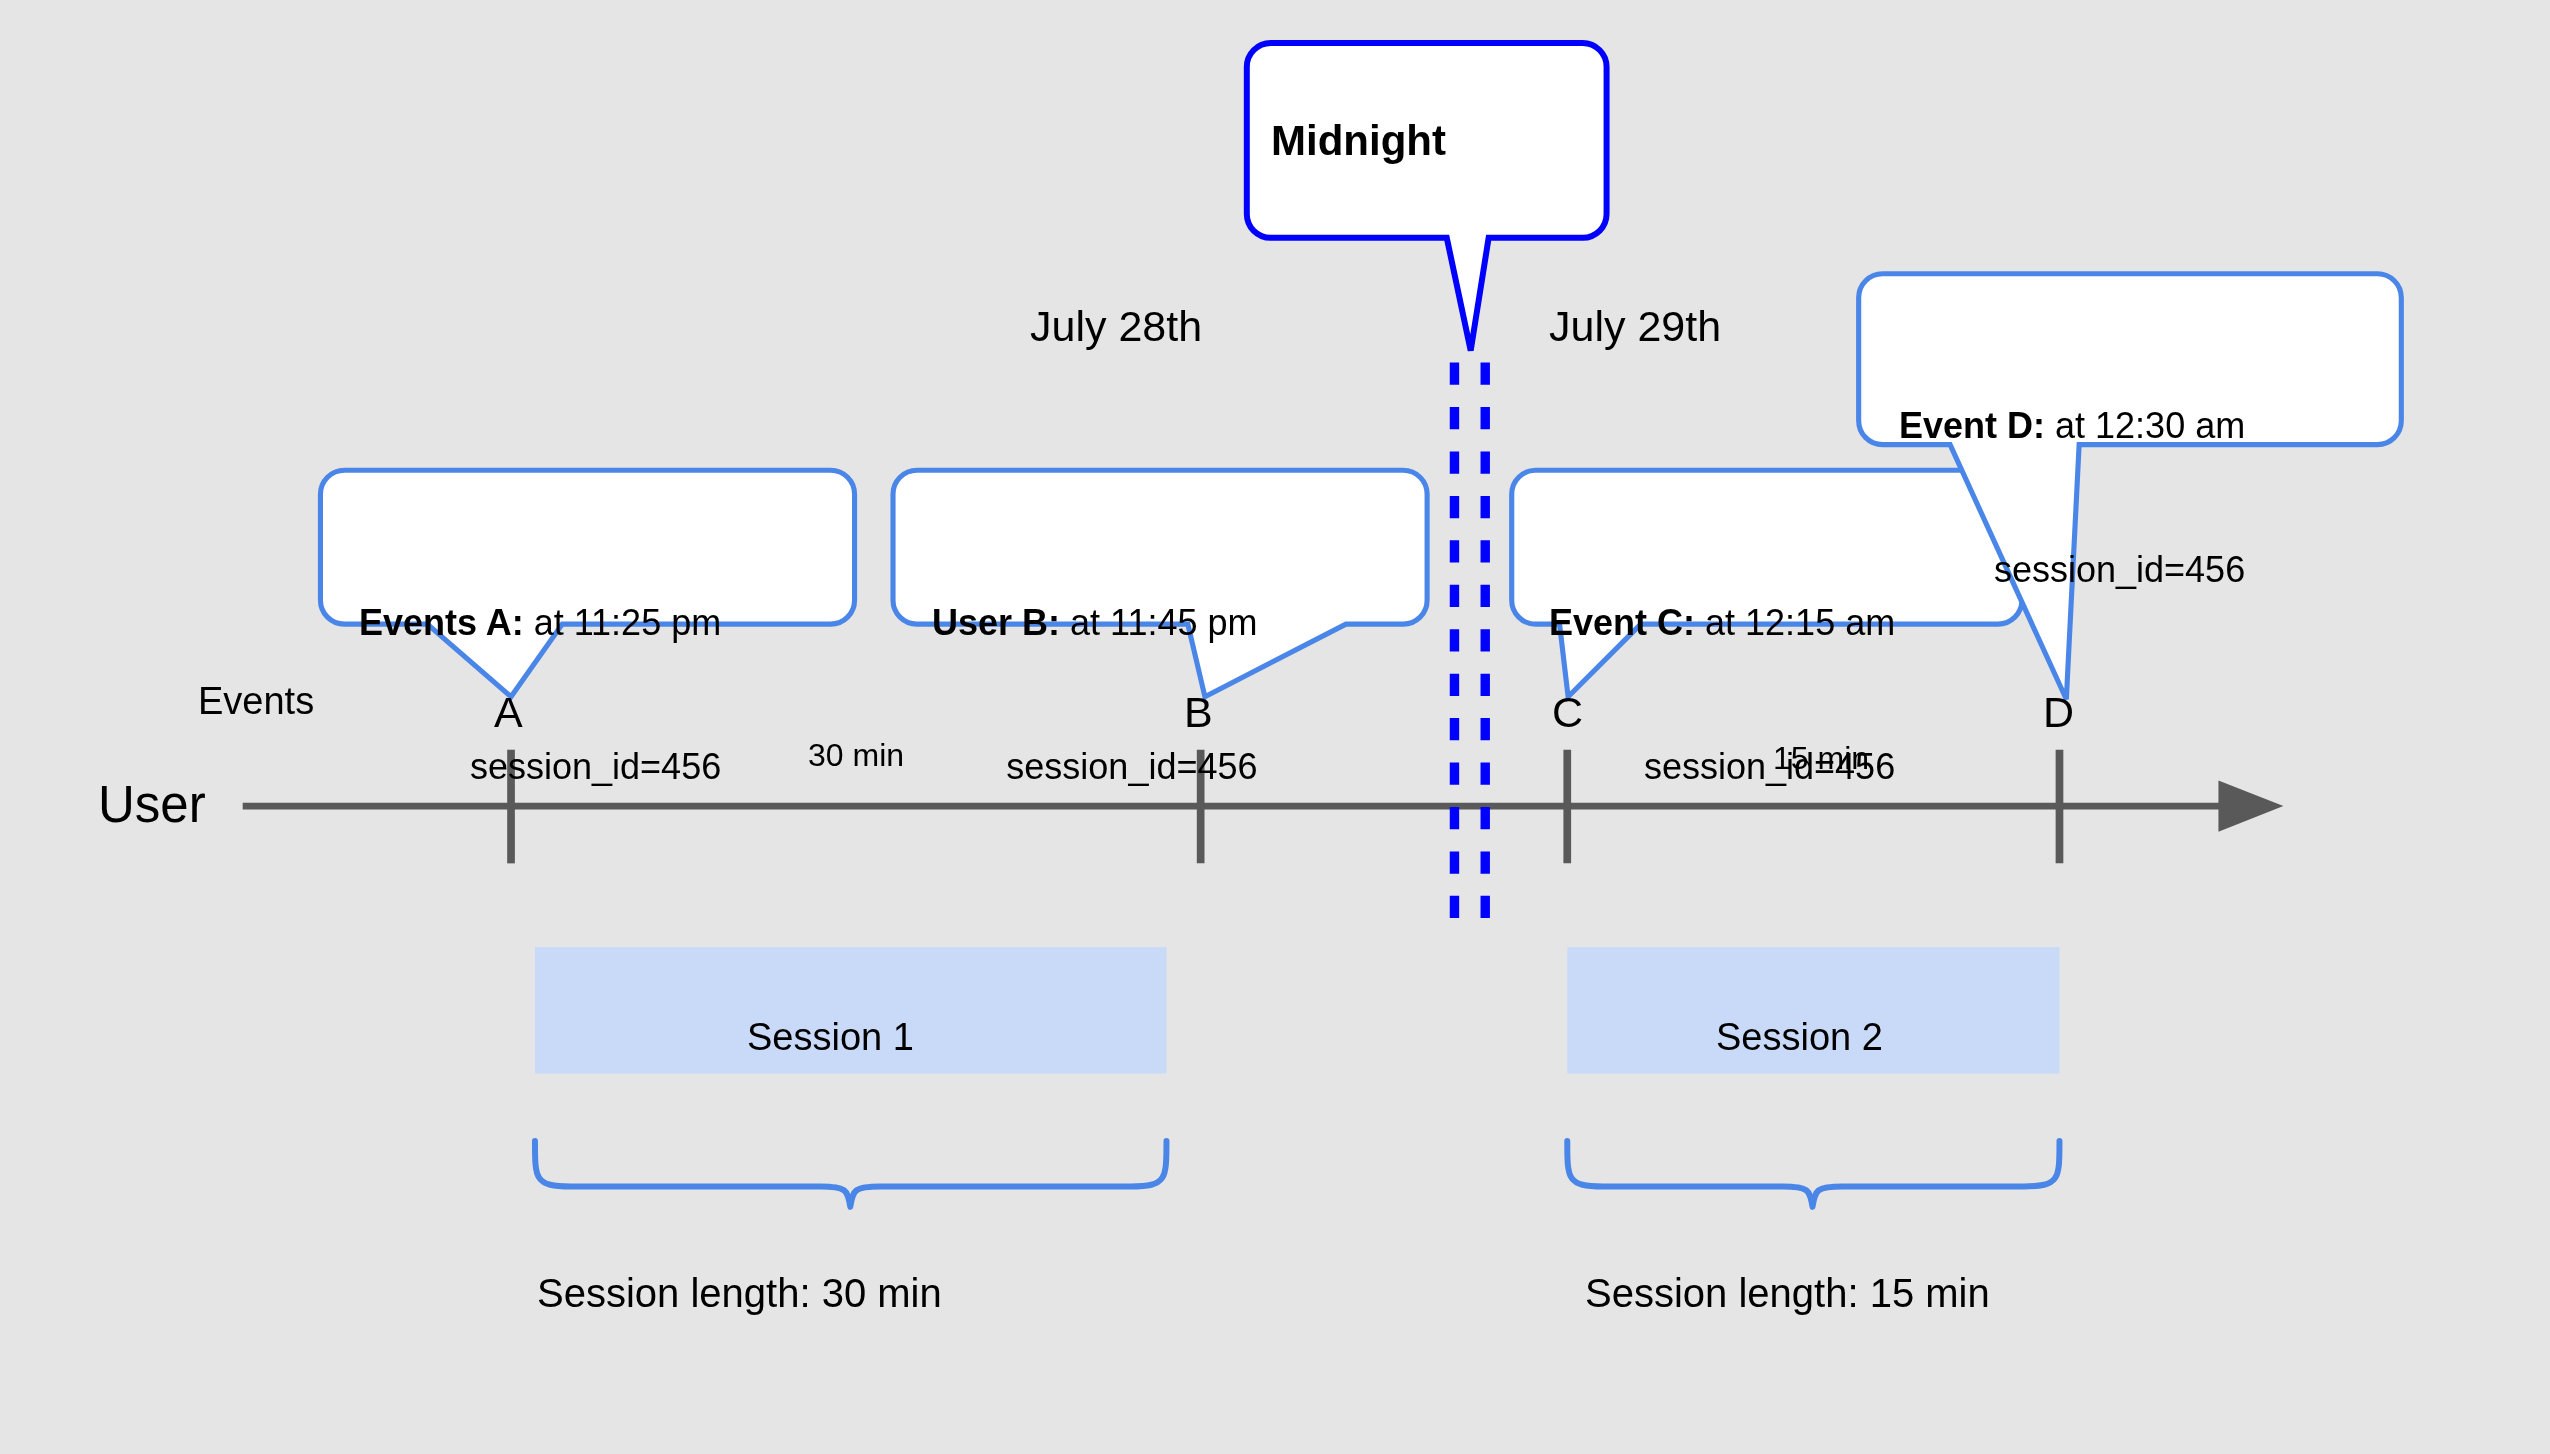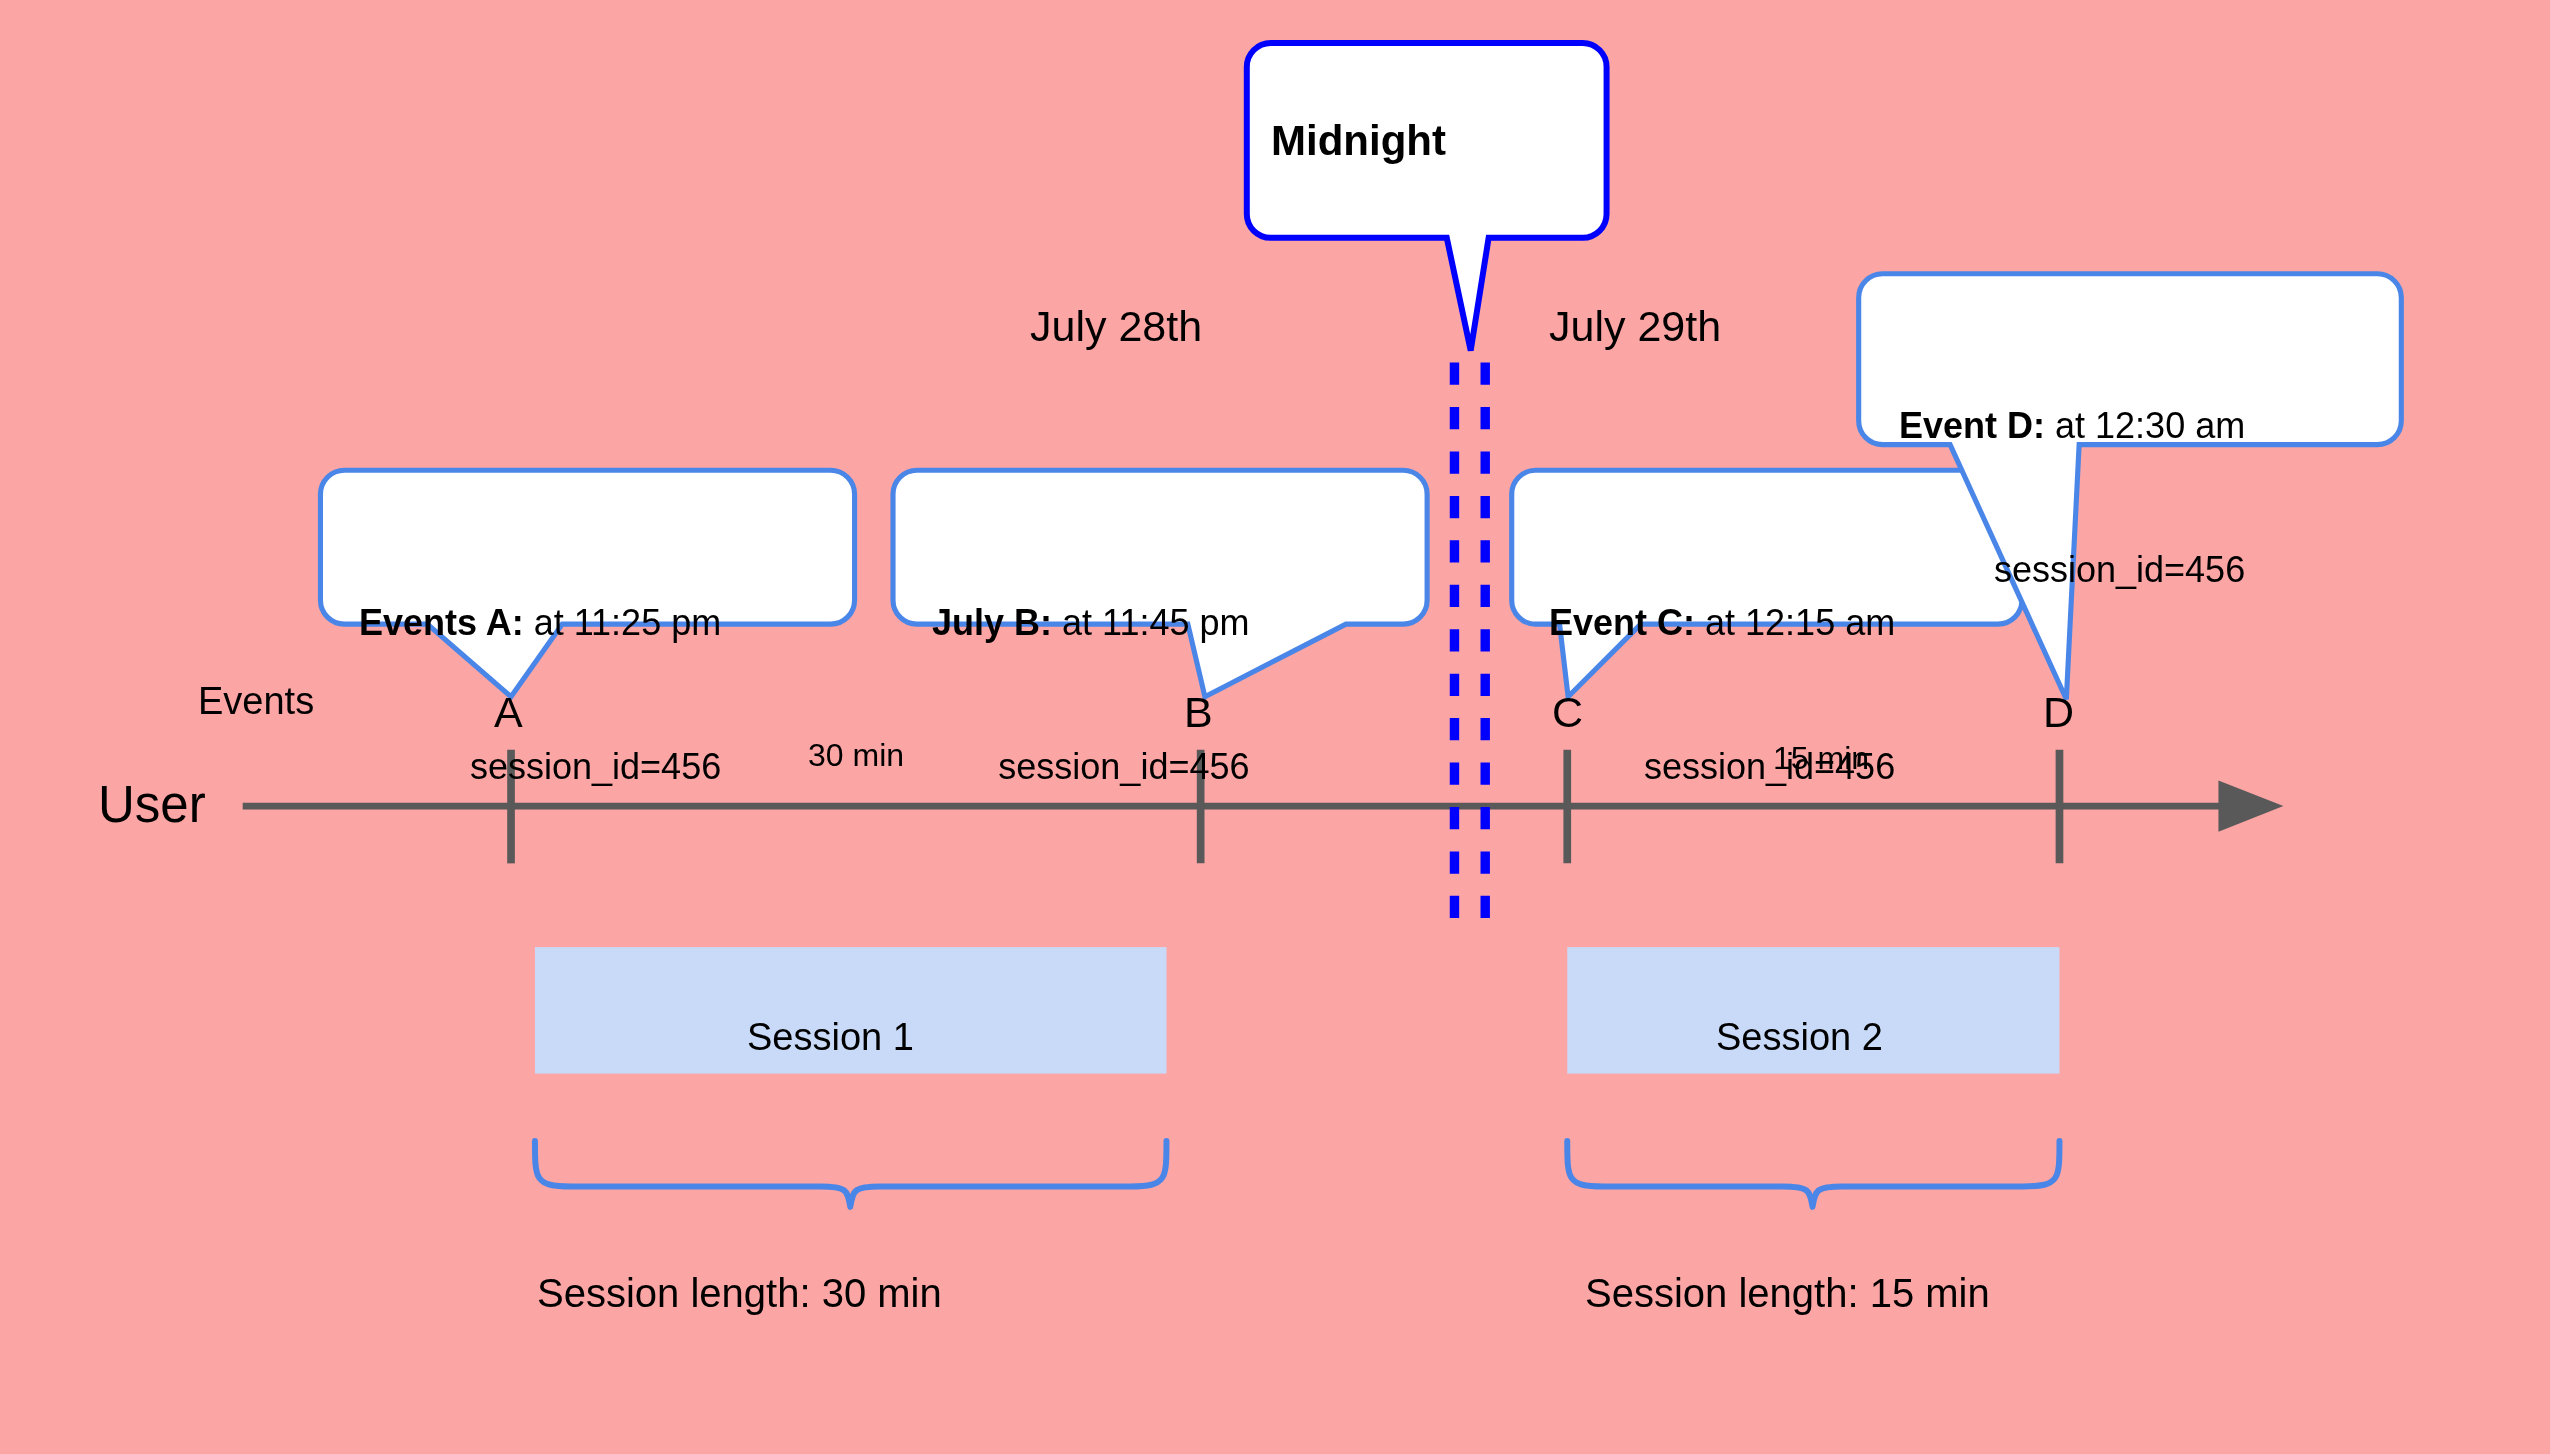--- a/index.html
+++ b/index.html
@@ -4,21 +4,21 @@
 <style>
   html, body {
     margin: 0;
     padding: 0;
     background: #ffffff;
   }
   #stage {
     position: relative;
     width: 2550px;
     height: 1455px;
-    background: #fca5a5;
+    background: #e5e5e5;
     overflow: hidden;
     font-family: "Liberation Sans", sans-serif;
   }
   #stage svg {
     position: absolute;
     top: 0;
     left: 0;
     width: 2550px;
     height: 1455px;
   }
@@ -155,21 +155,21 @@
 
   <div class="txt date-label" style="left:1030px; top:305px;">July 28th</div>
   <div class="txt date-label" style="left:1549px; top:305px;">July 29th</div>
 
   <div class="txt callout-text" style="left:359px; top:503px;">
     <div><b>Events A:</b><span> at 11:25 pm</span></div>
     <div>session_id=456</div>
   </div>
 
   <div class="txt callout-text" style="left:932px; top:503px;">
-    <div><b>July B:</b><span> at 11:45 pm</span></div>
+    <div><b>User B:</b><span> at 11:45 pm</span></div>
     <div>session_id=456</div>
   </div>
 
   <div class="txt callout-text" style="left:1549px; top:503px;">
     <div><b>Event C:</b><span> at 12:15 am</span></div>
     <div>session_id=456</div>
   </div>
 
   <div class="txt callout-text" style="left:1899px; top:306px;">
     <div><b>Event D:</b><span> at 12:30 am</span></div>

